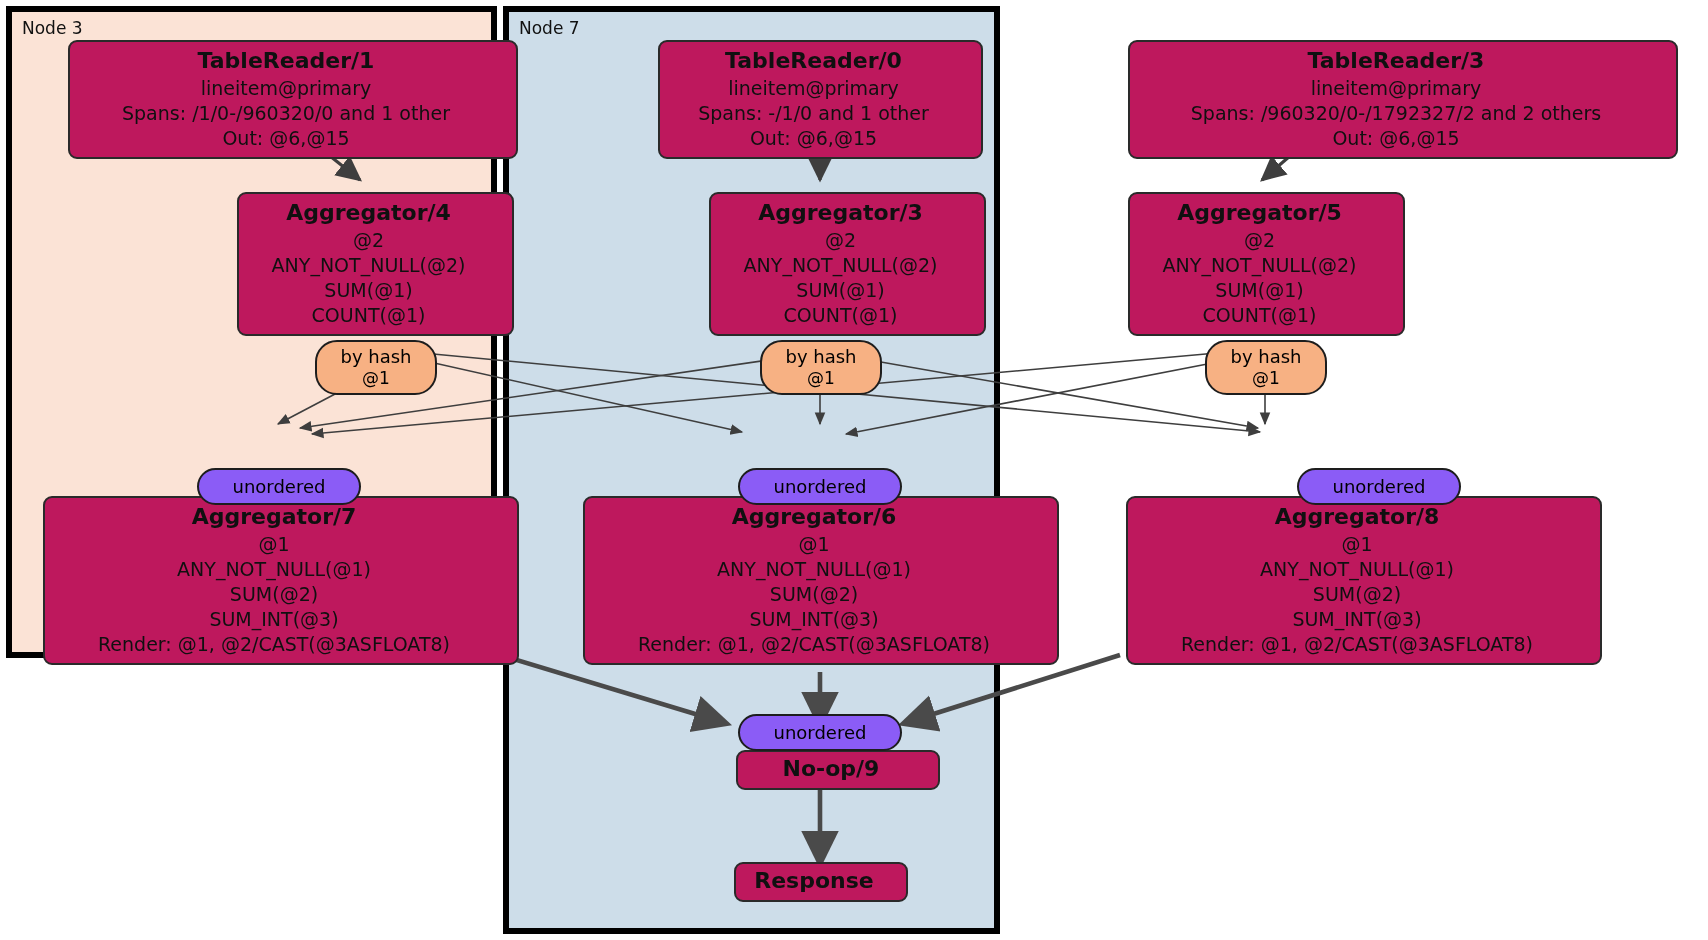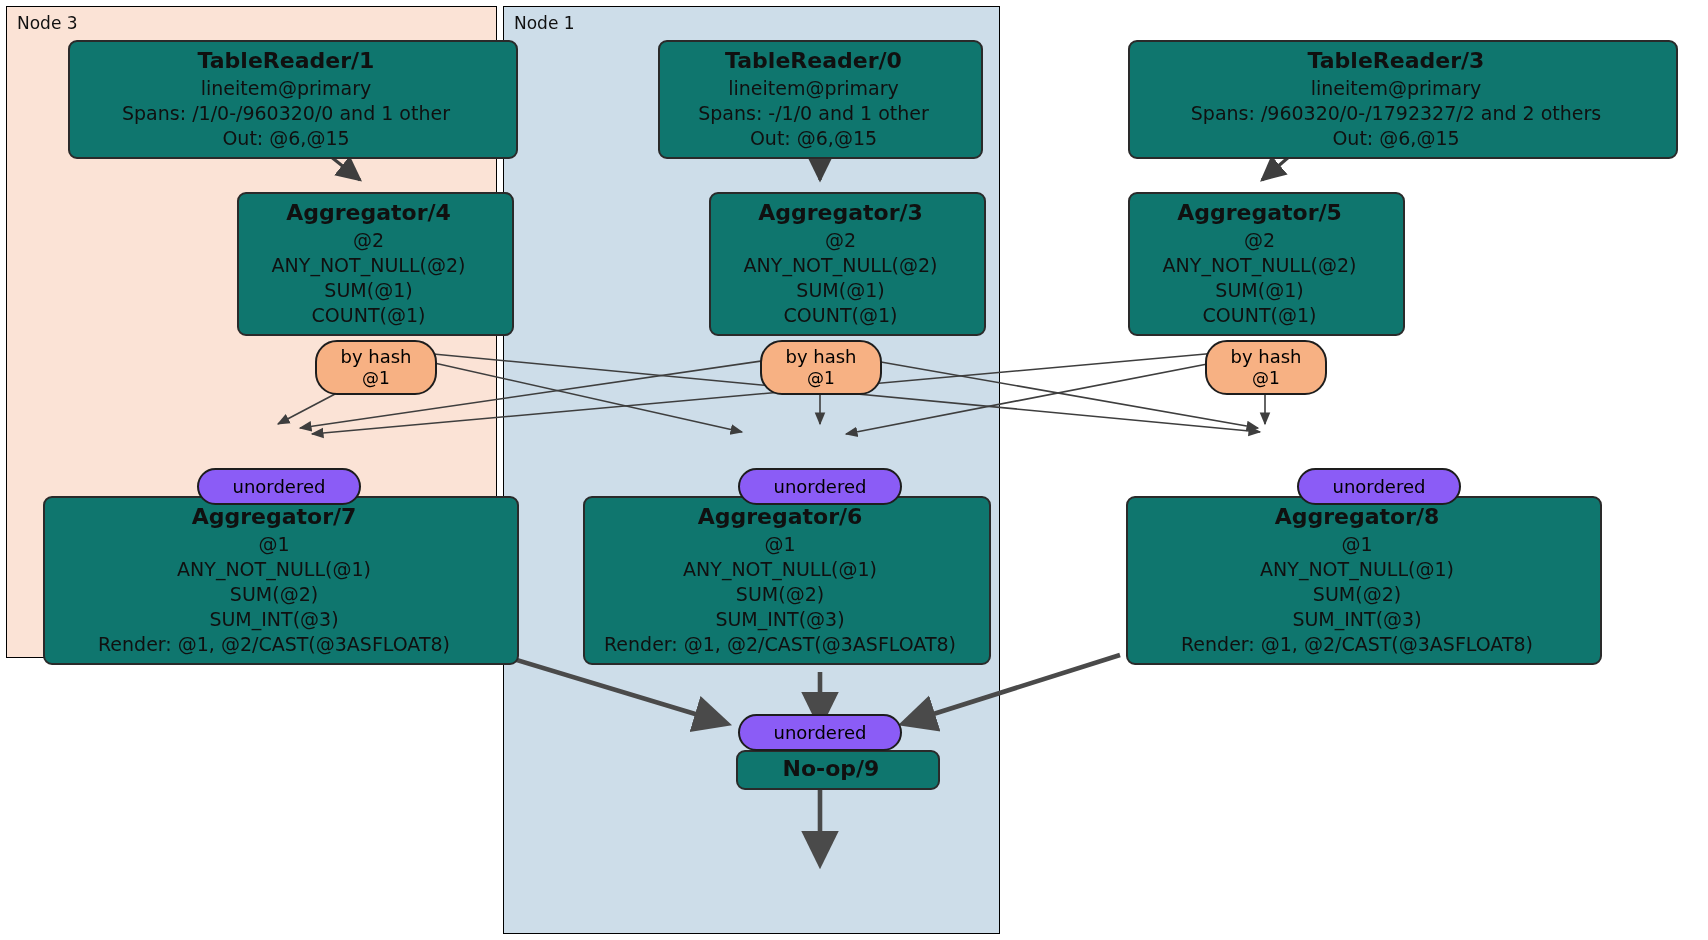--- a/index.html
+++ b/index.html
@@ -12,21 +12,21 @@
   #canvas {
     position: relative;
     width: 1708px;
     height: 940px;
     background: #ffffff;
     overflow: hidden;
   }
   
   .node-panel {
     position: absolute;
-    border: 1px solid #000000;
+    border: 6px solid #000000;
   }
   .node-label {
     position: absolute;
     top: 6px;
     left: 10px;
     font-size: 17px;
     color: #111;
     font-family: "DejaVu Sans", sans-serif;
     white-space: nowrap;
   }
@@ -38,21 +38,21 @@
   #edges {
     position: absolute;
     left: 0; top: 0;
     width: 1708px; height: 940px;
     pointer-events: none;
   }
 
   
   .proc-box {
     position: absolute;
-    background: #0f766e;
+    background: #be185d;
     border: 2px solid #2a2a2a;
     border-radius: 9px;
     text-align: center;
     padding: 4px 24px 6px 10px;
     font-size: 19px;
     line-height: 25px;
     color: #101010;
     white-space: nowrap;
   }
   .proc-title {
@@ -86,21 +86,21 @@
 </style>
 </head>
 <body>
 
 <div id="canvas">
 
   <div class="node-panel" id="node3-panel">
     <span class="node-label">Node 3</span>
   </div>
   <div class="node-panel" id="node1-panel">
-    <span class="node-label">Node 1</span>
+    <span class="node-label">Node 7</span>
   </div>
 
   <svg id="edges" viewBox="0 0 1708 940">
     <defs>
       <marker id="ah" markerWidth="9" markerHeight="9" refX="7.2" refY="4.5" orient="auto">
         <path d="M0,0.6 L8,4.5 L0,8.4 z" fill="#3e3e3e"></path>
       </marker>
       <marker id="ah-thin" markerWidth="9" markerHeight="9" refX="7.2" refY="4.5" orient="auto">
         <path d="M0,1.2 L8,4.5 L0,7.8 z" fill="#3e3e3e"></path>
       </marker>
@@ -206,21 +206,21 @@
 
   <div class="proc-box layer-box" style="left:43px; top:496px; width:476px;">
     <span class="proc-title">Aggregator/7</span>
     <span class="proc-line">@1</span>
     <span class="proc-line">ANY_NOT_NULL(@1)</span>
     <span class="proc-line">SUM(@2)</span>
     <span class="proc-line">SUM_INT(@3)</span>
     <span class="proc-line">Render: @1, @2/CAST(@3ASFLOAT8)</span>
   </div>
 
-  <div class="proc-box layer-box" style="left:583px; top:496px; width:408px;">
+  <div class="proc-box layer-box" style="left:583px; top:496px; width:476px;">
     <span class="proc-title">Aggregator/6</span>
     <span class="proc-line">@1</span>
     <span class="proc-line">ANY_NOT_NULL(@1)</span>
     <span class="proc-line">SUM(@2)</span>
     <span class="proc-line">SUM_INT(@3)</span>
     <span class="proc-line">Render: @1, @2/CAST(@3ASFLOAT8)</span>
   </div>
 
   <div class="proc-box layer-box" style="left:1126px; top:496px; width:476px;">
     <span class="proc-title">Aggregator/8</span>
@@ -232,14 +232,17 @@
   </div>
 
   <div class="pill pill-sync layer-pill" style="left:738px; top:714px; width:164px; padding-top:5px; padding-bottom:5px;">
     <span class="pill-title">unordered</span>
   </div>
 
   <div class="proc-box layer-box" style="left:736px; top:750px; width:204px; padding-top:2px; padding-bottom:4px;">
     <span class="proc-title">No-op/9</span>
   </div>
 
+  <div class="proc-box layer-box" style="left:734px; top:862px; width:174px; padding-top:2px; padding-bottom:4px;">
+    <span class="proc-title">Response</span>
+  </div>
 
 </div>
 
 </body></html>

